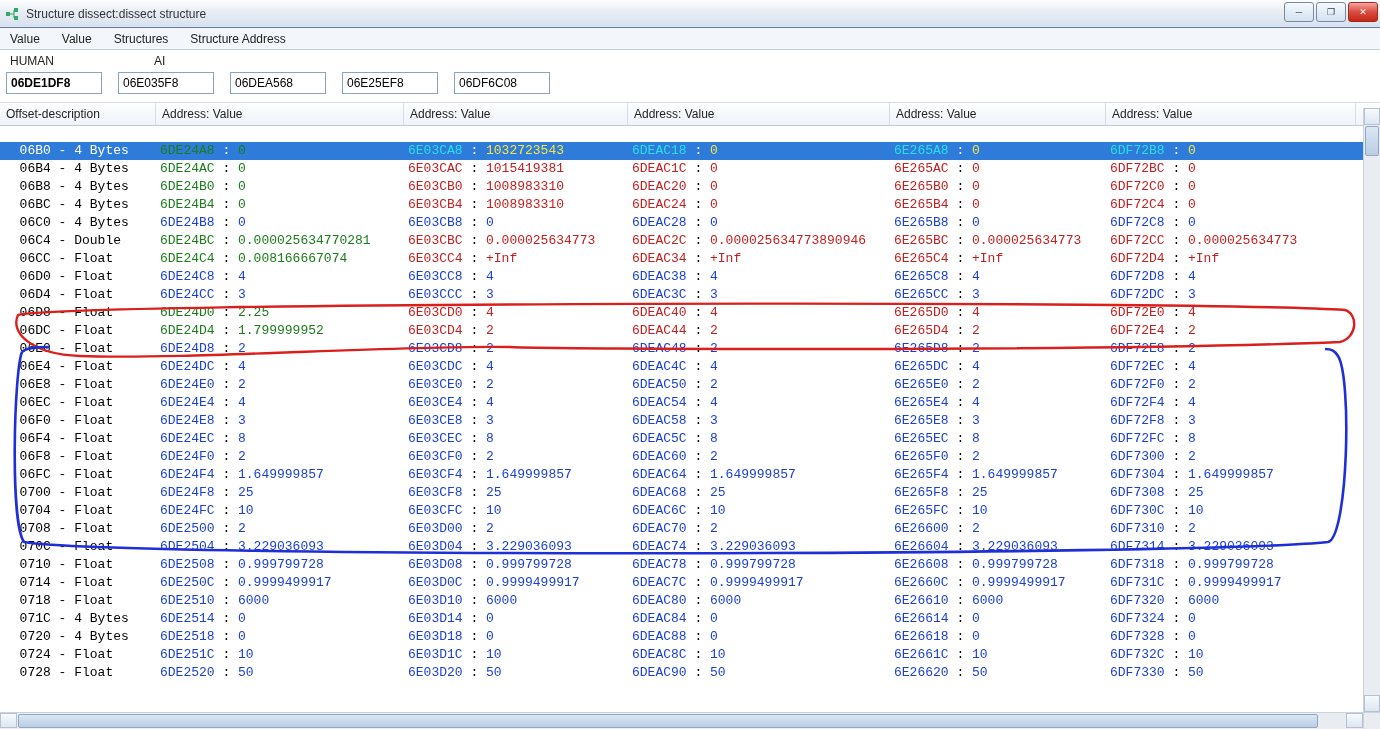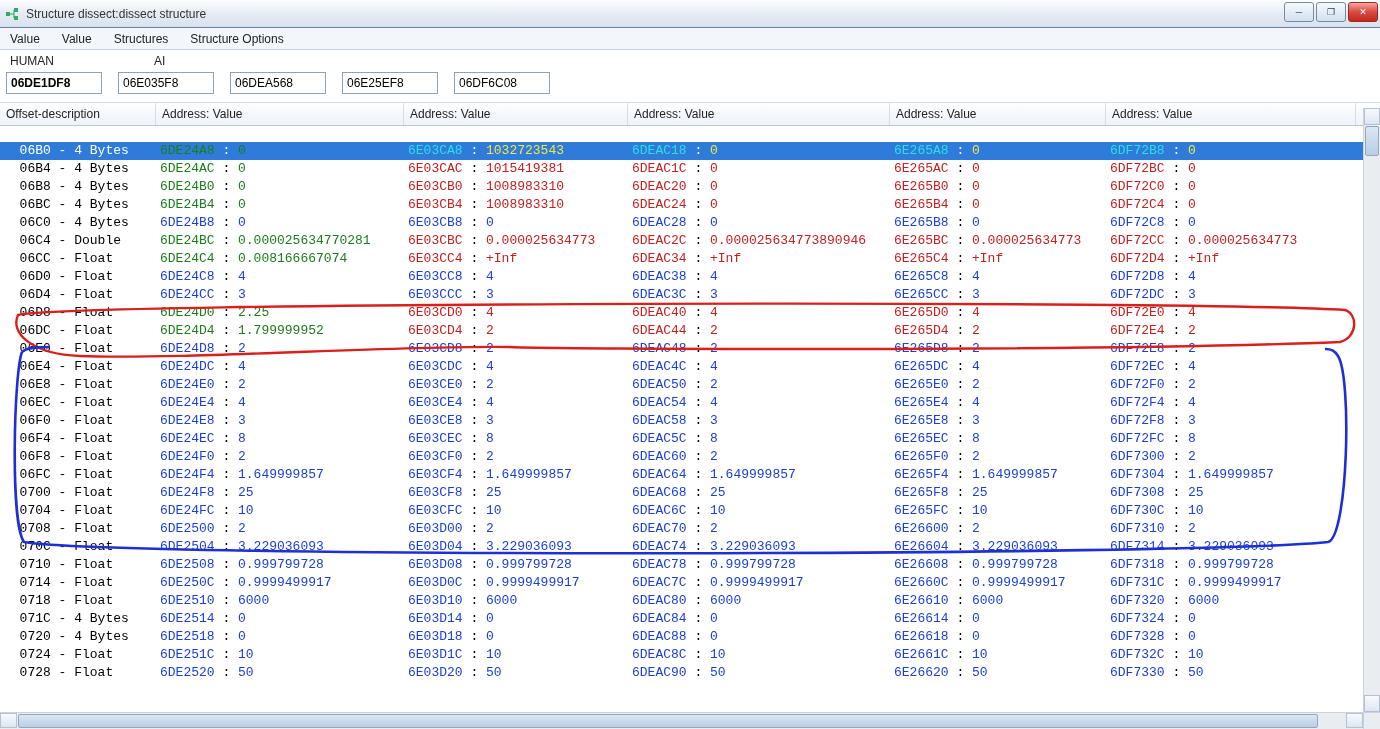--- a/index.html
+++ b/index.html
@@ -150,21 +150,21 @@
     <div class="win-btn">─</div>
     <div class="win-btn">❐</div>
     <div class="win-btn close">✕</div>
   </div>
 </div>
 
 <div class="menubar">
   <span class="menu-item">Value</span>
   <span class="menu-item">Value</span>
   <span class="menu-item">Structures</span>
-  <span class="menu-item">Structure Options</span>
+  <span class="menu-item">Structure Address</span>
 </div>
 
 <div class="labels-row">
   <span style="margin-left:4px">HUMAN</span>
   <span>AI</span>
 </div>
 
 <div class="inputs-row">
   <input class="addr-input" style="font-weight: bold;" value="06DE1DF8">
   <input class="addr-input" value="06E035F8" style="">

